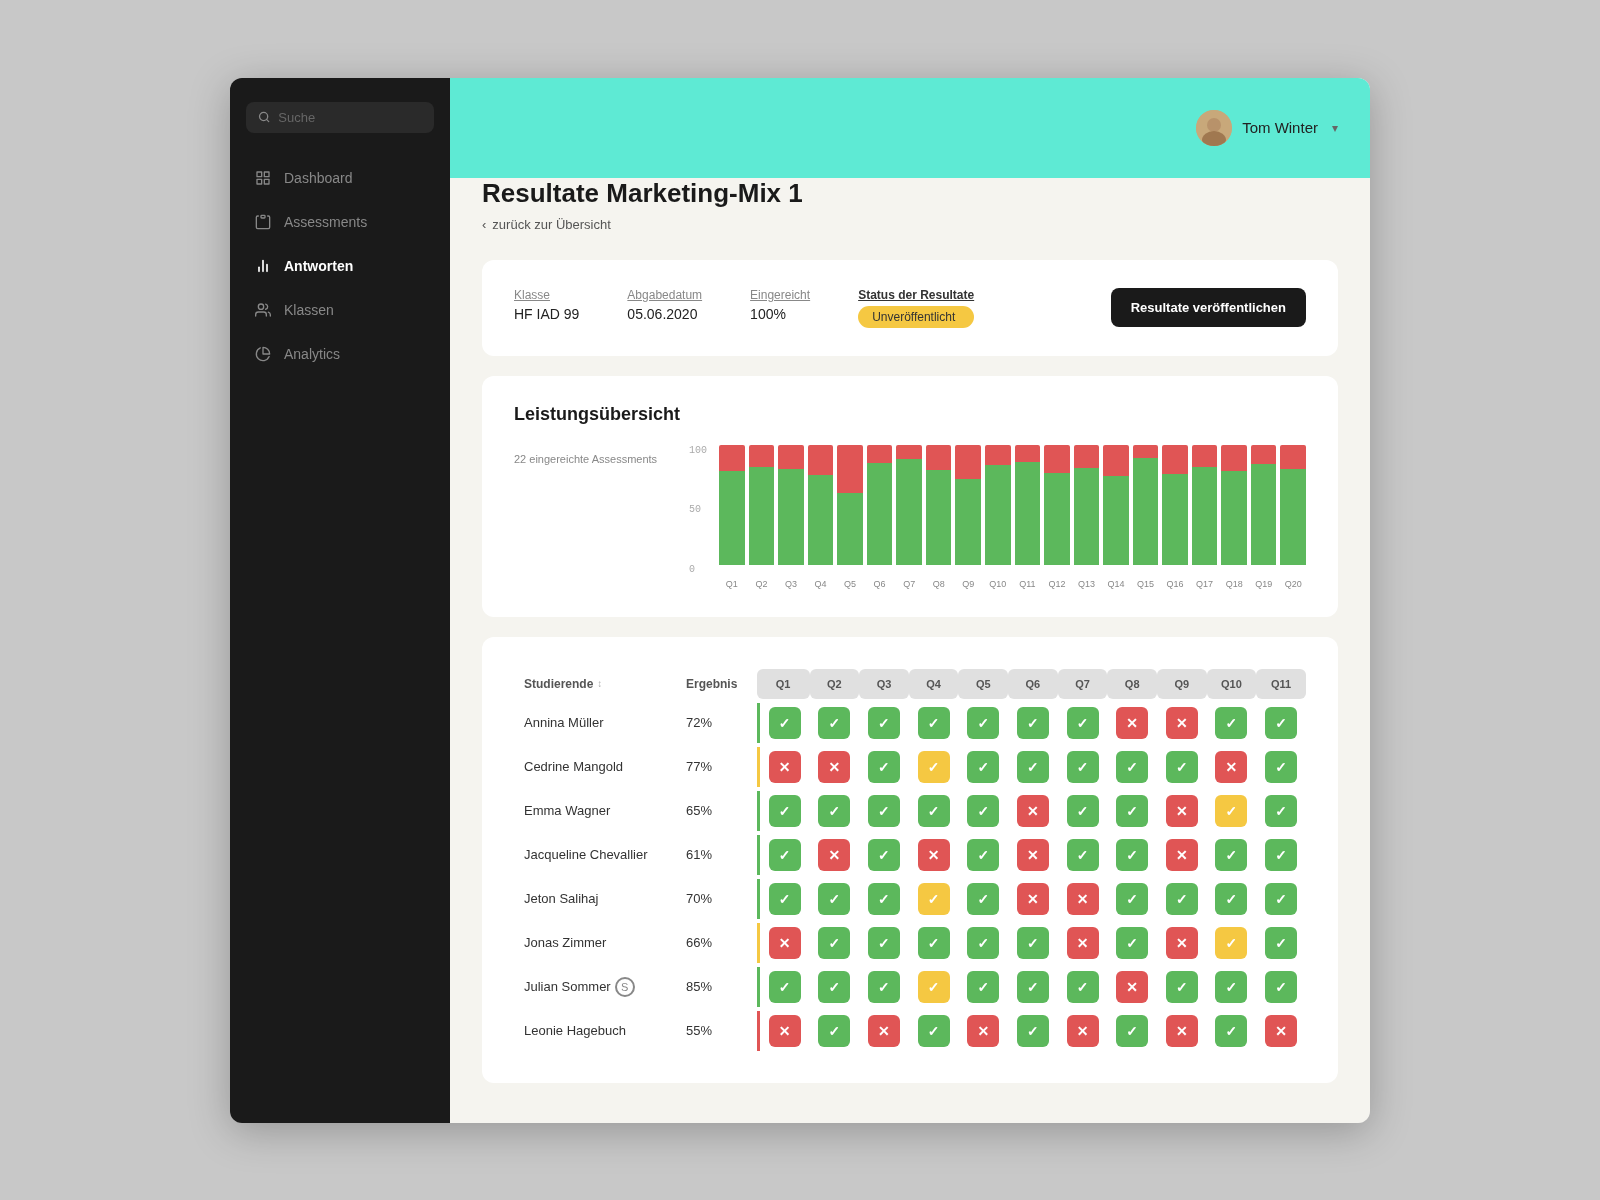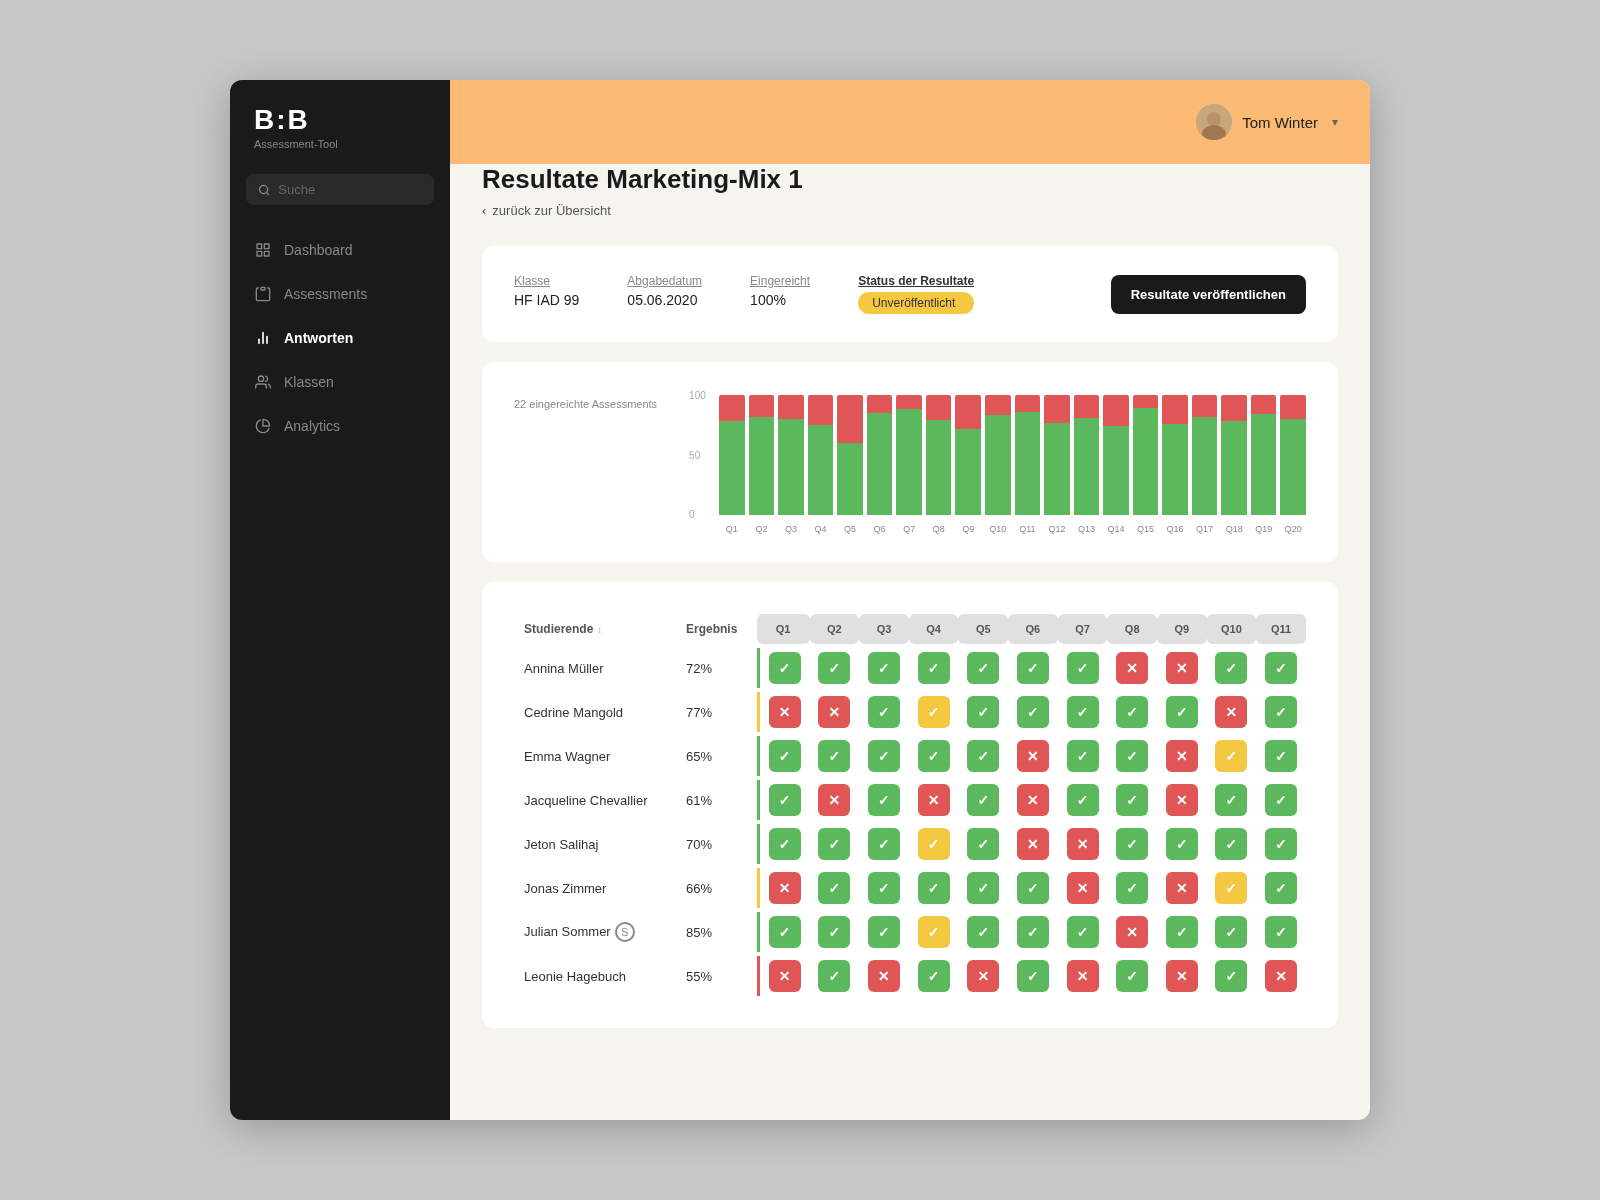--- a/index.html
+++ b/index.html
@@ -84,22 +84,22 @@
       background: #f5f4ef;
       display: flex;
       flex-direction: column;
       overflow-y: auto;
     }
     
     .top-header {
       display: flex;
       justify-content: flex-end;
       align-items: flex-end;
-      padding: 24px 32px;
-      background: #fdba74;
+      padding: 32px 32px;
+      background: #5eead4;
     }
     .user-info {
       display: flex;
       align-items: center;
       gap: 10px;
       cursor: pointer;
     }
     .avatar {
       width: 36px;
       height: 36px;
@@ -230,25 +230,26 @@
       margin-top: 8px;
     }
     
     .bar-chart-container {
       flex: 1;
       display: flex;
       flex-direction: column;
     }
     .bar-chart {
       display: flex;
-      align-items: center;
+      align-items: flex-start;
       gap: 4px;
       height: 130px;
       position: relative;
       padding-left: 30px;
+      font-family: Liberation Mono, monospace;
     }
     .y-axis {
       position: absolute;
       left: 0;
       top: 0;
       bottom: 0;
       display: flex;
       flex-direction: column;
       justify-content: space-between;
       font-size: 10px;
@@ -381,24 +382,20 @@
       cursor: pointer;
     }
     .sort-icon { color: #aaa; font-size: 10px; }
   </style>
 </head>
 <body>
 
 <div class="app-container">
 
   <div class="sidebar">
-    <div class="sidebar-logo">
-      <div class="logo-text">B:B</div>
-      <div class="logo-sub">Assessment-Tool</div>
-    </div>
     <div class="sidebar-search">
       <svg width="14" height="14" viewBox="0 0 24 24" fill="none" stroke="#888" stroke-width="2.5" stroke-linecap="round" stroke-linejoin="round">
         <circle cx="11" cy="11" r="8"></circle>
           <line x1="21" y1="21" x2="16.65" y2="16.65"></line>
       </svg>
       <input type="text" placeholder="Suche" style="">
     </div>
     <div class="nav-items">
       <div class="nav-item">
         <span class="nav-icon">
@@ -492,20 +489,21 @@
           </div>
           <div class="info-field bold">
             <label>Status der Resultate</label>
             <div class="status-badge">Unveröffentlicht</div>
           </div>
         </div>
         <button class="publish-btn">Resultate veröffentlichen</button>
       </div>
 
       <div class="chart-card">
+        <div class="section-title">Leistungsübersicht</div>
         <div class="chart-area">
 
           <div class="donut-container">
             <div class="donut-sub">22 eingereichte Assessments</div>
           </div>
 
           <div class="bar-chart-container">
             <div class="bar-chart" id="bar-chart">
               <div class="y-axis">
                 <span>100</span>

